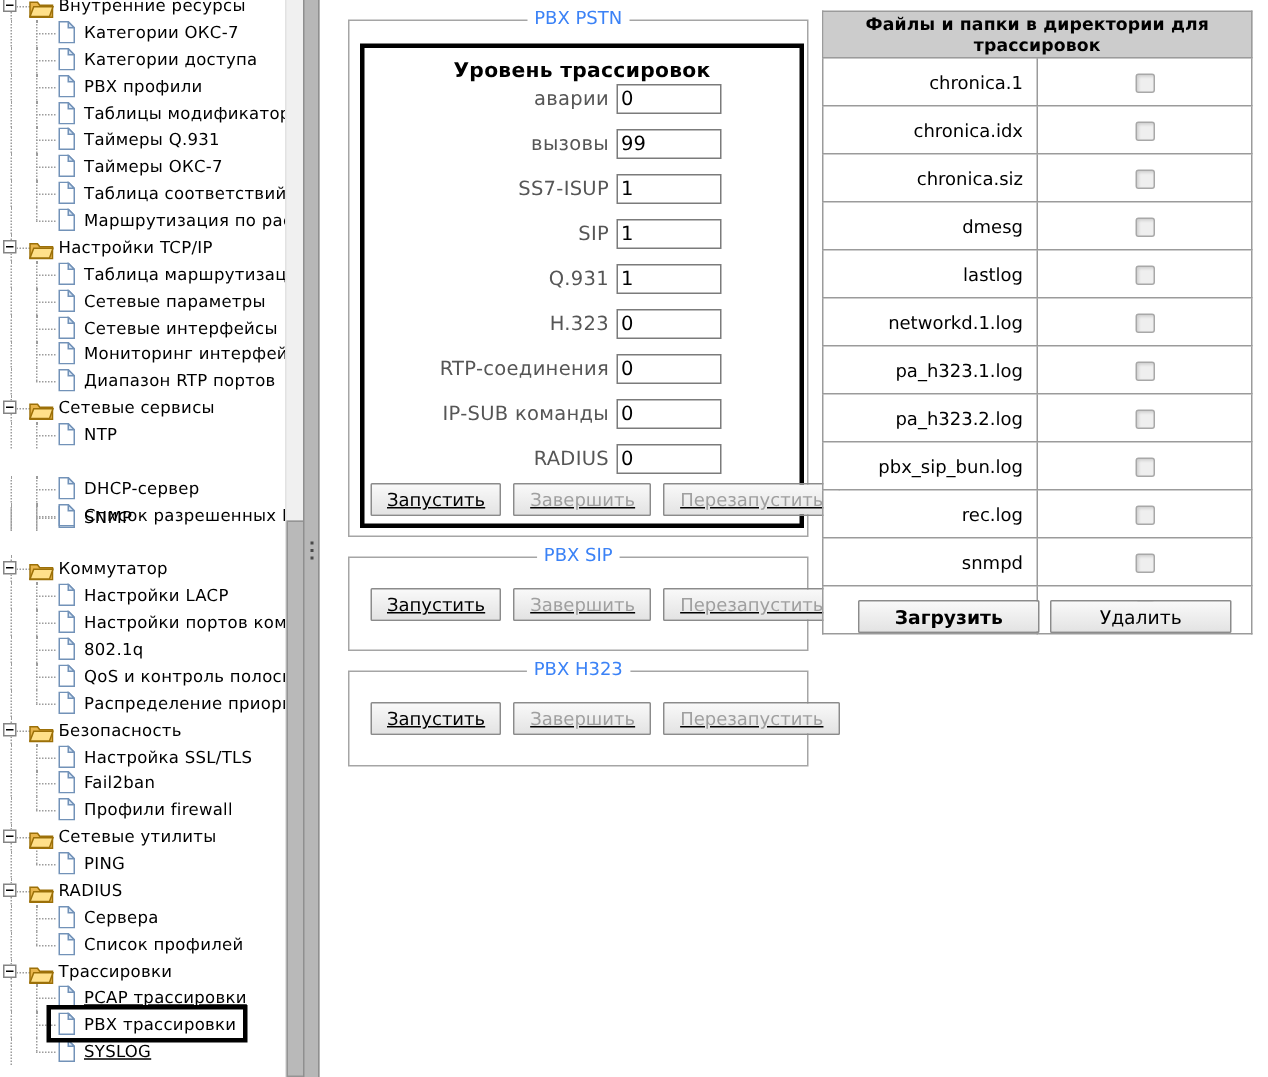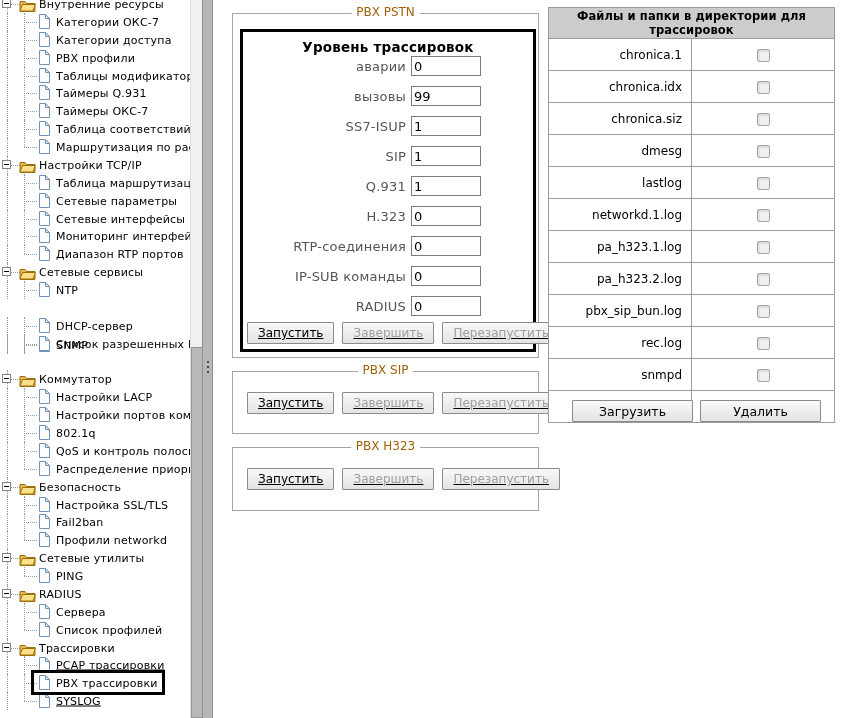--- a/index.html
+++ b/index.html
@@ -33,21 +33,21 @@
   .tree-scrollbar{position:absolute;left:190px;top:0;width:12px;height:718px;background:#f0f0f0;border-left:1px solid #e2e2e2;}
   .tree-scrollbar .thumb{position:absolute;left:0;right:0;top:347px;bottom:0;background:#b9b9b9;
     border:1px solid #949494;box-sizing:border-box;}
   .splitter{position:absolute;left:202px;top:0;width:11px;height:718px;background:#b7b7b7;
     border-left:1px solid #8f8f8f;border-right:1px solid #8f8f8f;box-sizing:border-box;}
   .splitter .dots{position:absolute;left:50%;transform:translateX(-50%);top:358px;}
   .splitter .dots i{display:block;width:2px;height:2px;background:#4a4a4a;margin:3px 0;}
   
   .panel{position:absolute;border:1px solid #a5a5a5;background:#fff;box-sizing:border-box;}
   .panel-legend{position:absolute;top:-9px;left:50%;transform:translateX(-50%);background:#fff;
-    padding:0 5px;font-size:12px;color:#a16207;white-space:nowrap;}
+    padding:0 5px;font-size:12px;color:#3b82f6;white-space:nowrap;}
   #panel-pstn{left:232px;top:13px;width:307px;height:345px;}
   #panel-sip{left:232px;top:371px;width:307px;height:63px;}
   #panel-h323{left:232px;top:447px;width:307px;height:64px;}
   .black-box{position:absolute;left:7px;top:15px;width:296px;height:323px;box-sizing:border-box;
     border:3px solid #000;}
   .box-heading{text-align:center;margin-top:7px;font-size:13.5px;font-weight:bold;color:#000;letter-spacing:.2px;}
   .field-row{position:absolute;left:3px;right:3px;height:20px;display:flex;align-items:center;}
   .field-label{flex:none;width:160px;text-align:right;font-size:13px;color:#565656;
     letter-spacing:.2px;margin-right:5px;white-space:nowrap;}
   .field-input{flex:none;width:64px;height:18px;border:1px solid #7b7b7b;font-family:"DejaVu Sans",sans-serif;
@@ -62,21 +62,21 @@
   .files-table{position:absolute;left:548px;top:7px;width:287px;border-collapse:collapse;table-layout:fixed;}
   .files-table th{height:24px;background:#cccccc;border:1px solid #9b9b9b;font-size:11.5px;
     font-weight:bold;color:#000;text-align:center;letter-spacing:.1px;}
   .files-table td{height:29px;border:1px solid #9b9b9b;background:#fff;}
   .files-table td.fname{text-align:right;padding-right:9px;font-size:12px;color:#000;}
   .files-table td.fcheck{width:60px;text-align:center;}
   .checkbox{display:inline-block;width:13px;height:13px;box-sizing:border-box;background:#efefef;
     border:1px solid #a8a8a8;border-radius:2px;box-shadow:inset 1px 1px 2px rgba(0,0,0,.14);vertical-align:middle;}
   .file-btn{position:absolute;top:400px;width:121px;height:22px;font-family:"DejaVu Sans",sans-serif;
     font-size:12.5px;color:#000;background:linear-gradient(#f9f9f9,#e3e3e3);border:1px solid #8b8b8b;border-radius:1px;}
-  #btn-load{left:572px;}
+  #btn-load{left:572px;font-weight:bold;}
   #btn-delete{left:700px;}
 </style>
 </head>
 <body>
 
 <div class="tree-panel" id="tree">
     <div class="tree-row" style="top: -5px;">
       <div class="spine-root"></div>
       <div class="h-dots folder-dots"></div>
       <div class="minus-box">
@@ -377,21 +377,21 @@
       <span class="tree-label">Fail2ban</span>
     </div>
     <div class="tree-row" style="top: 531.25px;">
       <div class="spine-root"></div>
       <div class="spine-child half"></div>
       <div class="h-dots leaf-dots"></div>
       <span class="icon-page"><svg width="12" height="15" viewBox="0 0 12 15">
           <path d="M1.5 0.5 H7.5 L11.5 4.5 V14.5 H1.5 z" fill="#ffffff" stroke="#7292b8"></path>
           <path d="M7.5 0.5 L11.5 4.5 H7.5 z" fill="#d6e5f5" stroke="#7292b8"></path>
         </svg></span>
-      <span class="tree-label">Профили networkd</span>
+      <span class="tree-label">Профили firewall</span>
     </div>
     <div class="tree-row" style="top: 549.125px;">
       <div class="spine-root"></div>
       <div class="h-dots folder-dots"></div>
       <div class="minus-box">
         <div class="minus"></div>
       </div>
       <span class="icon-folder"><svg width="17" height="13" viewBox="0 0 17 13">
           <path d="M1 2.5 h5 l1.5 2 H16 v8 H1 z" fill="#e9b64d" stroke="#9c7008"></path>
           <path d="M1 12 L3.5 5.5 H16.3 L14 12 z" fill="#ffe08a" stroke="#9c7008"></path>

